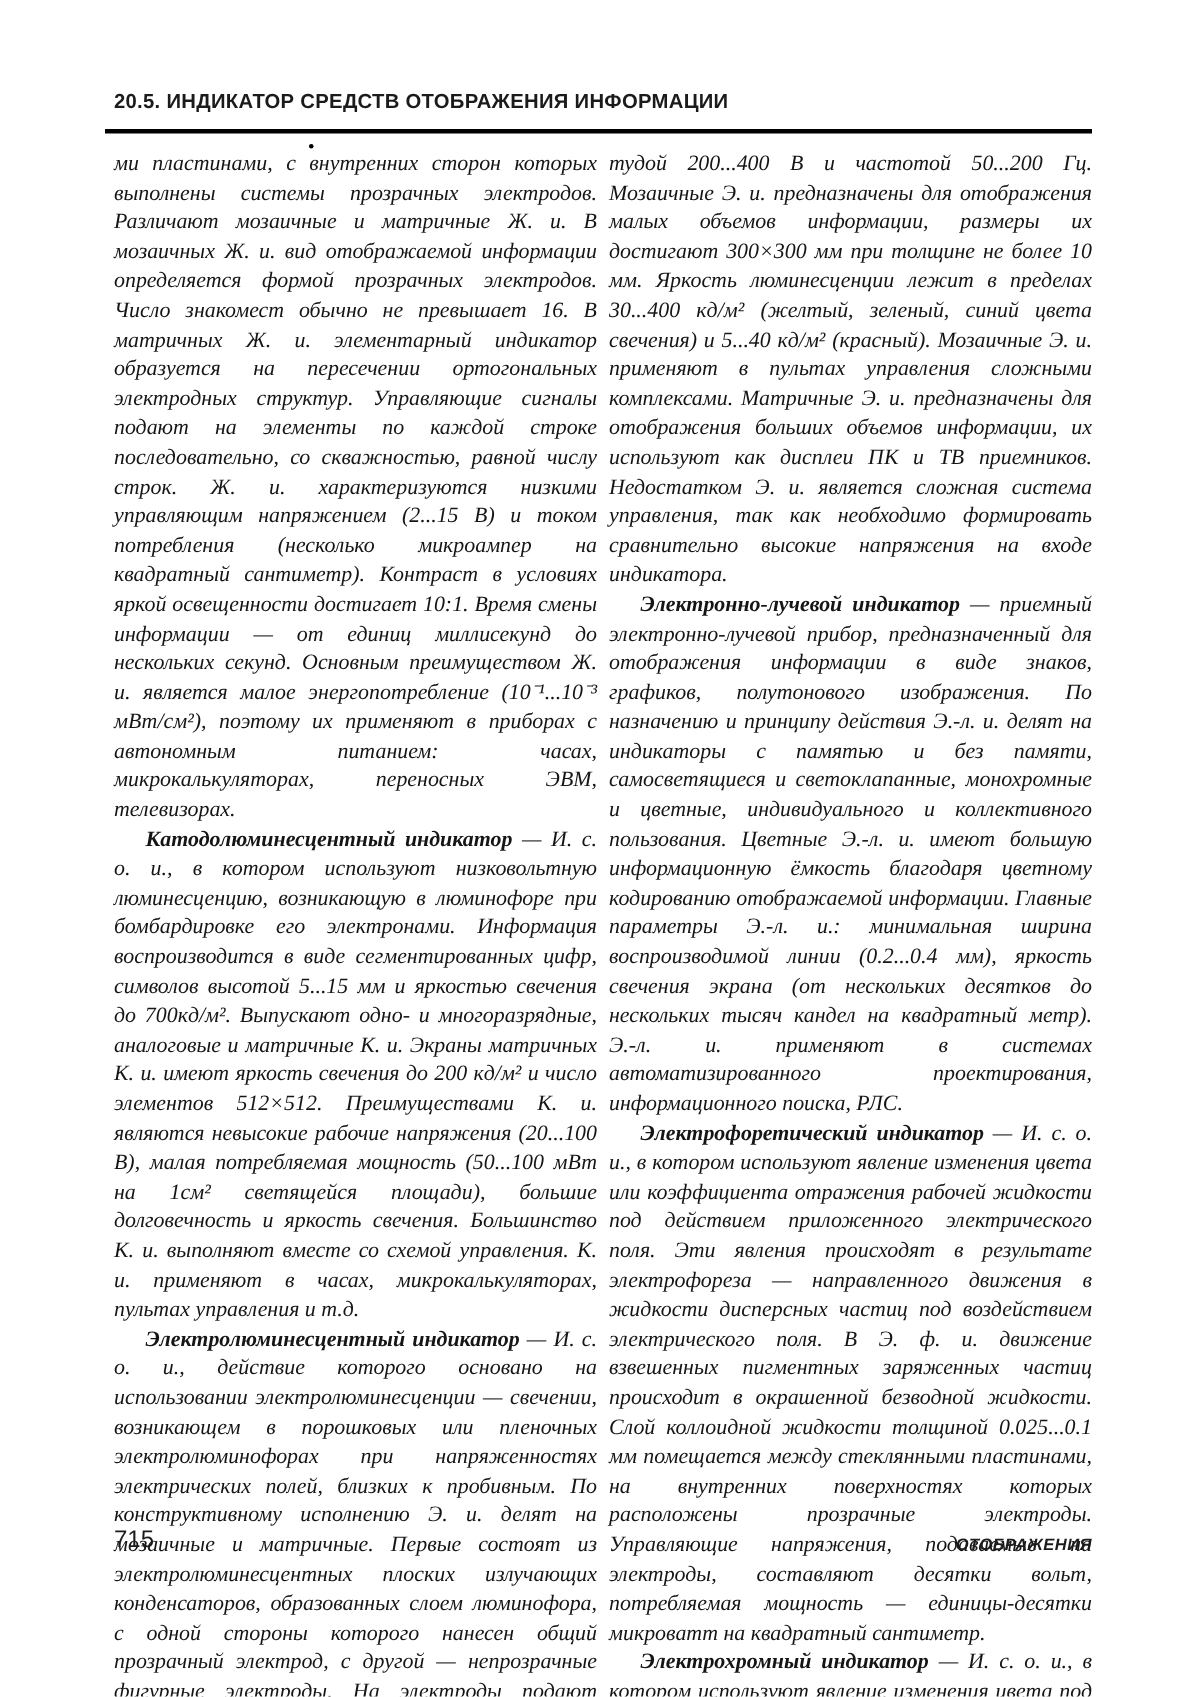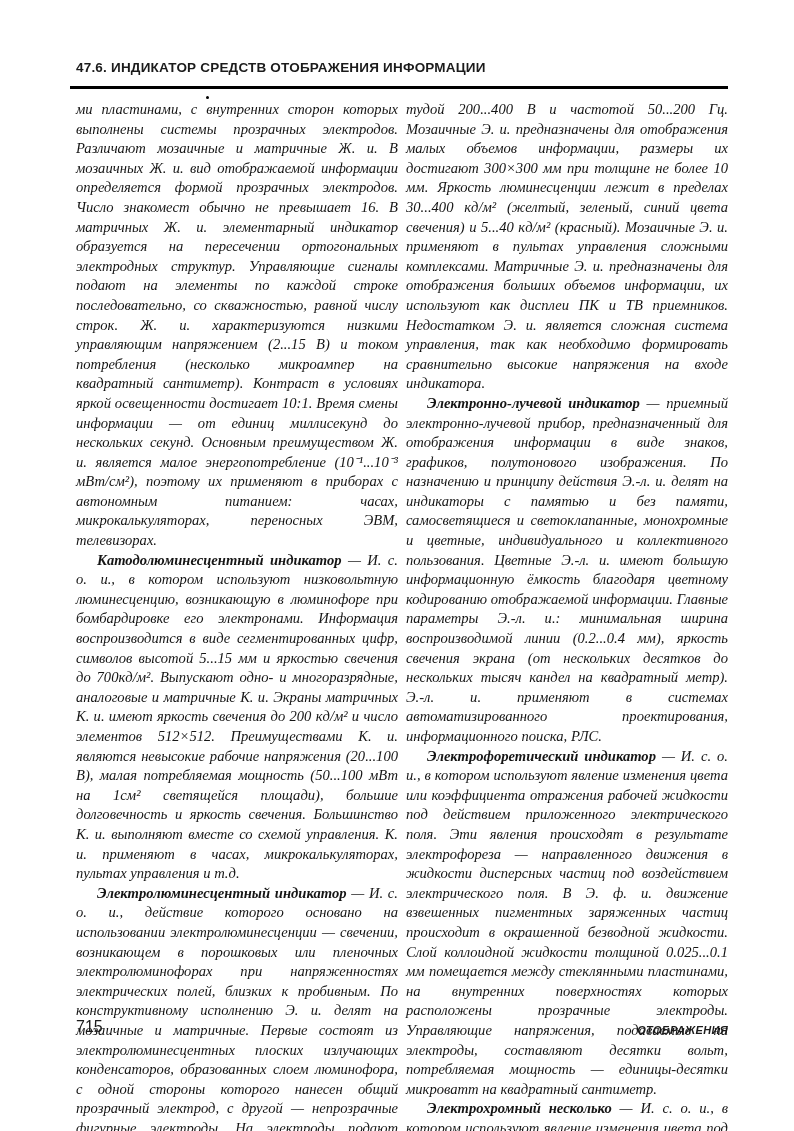--- a/index.html
+++ b/index.html
@@ -96,38 +96,38 @@
     font-weight: bold;
     letter-spacing: 0.3px;
     color: #1b1b1b;
   }
 </style>
 </head>
 <body>
 
 <div class="page">
 
-  <div class="header-title">47.6. ИНДИКАТОР СРЕДСТВ ОТОБРАЖЕНИЯ ИНФОРМАЦИИ</div>
+  <div class="header-title">20.5. ИНДИКАТОР СРЕДСТВ ОТОБРАЖЕНИЯ ИНФОРМАЦИИ</div>
   <div class="header-rule"></div>
 
   <div class="artifact-dot"></div>
 
   <div class="columns">
 
     <div class="col">
       <p><span>ми пластинами, с внутренних сторон которых выполнены системы прозрачных электродов. Различают мозаичные и матричные Ж. и. В мозаичных Ж. и. вид отображаемой информации определяется формой прозрачных электродов. Число знакомест обычно не превышает 16. В матричных Ж. и. элементарный индикатор образуется на пересечении ортогональных электродных структур. Управляющие сигналы подают на элементы по каждой строке последовательно, со скважностью, равной числу строк. Ж. и. характеризуются низкими управляющим напряжением (2...15 В) и током потребления (несколько микроампер на квадратный сантиметр). Контраст в условиях яркой освещенности достигает 10:1. Время смены информации — от единиц миллисекунд до нескольких секунд. Основным преимуществом Ж. и. является малое энергопотребление (10⁻¹...10⁻³ мВт/см²), поэтому их применяют в приборах с автономным питанием: часах, микрокалькуляторах, переносных ЭВМ, телевизорах.</span></p>
       <p class="indent"><b class="lead">Катодолюминесцентный индикатор</b><span> — И. с. о. и., в котором используют низковольтную люминесценцию, возникающую в люминофоре при бомбардировке его электронами. Информация воспроизводится в виде сегментированных цифр, символов высотой 5...15 мм и яркостью свечения до 700кд/м². Выпускают одно- и многоразрядные, аналоговые и матричные К. и. Экраны матричных К. и. имеют яркость свечения до 200 кд/м² и число элементов 512×512. Преимуществами К. и. являются невысокие рабочие напряжения (20...100 В), малая потребляемая мощность (50...100 мВт на 1см² светящейся площади), большие долговечность и яркость свечения. Большинство К. и. выполняют вместе со схемой управления. К. и. применяют в часах, микрокалькуляторах, пультах управления и т.д.</span></p>
       <p class="indent"><b class="lead">Электролюминесцентный индикатор</b><span> — И. с. о. и., действие которого основано на использовании электролюминесценции — свечении, возникающем в порошковых или пленочных электролюминофорах при напряженностях электрических полей, близких к пробивным. По конструктивному исполнению Э. и. делят на мозаичные и матричные. Первые состоят из электролюминесцентных плоских излучающих конденсаторов, образованных слоем люминофора, с одной стороны которого нанесен общий прозрачный электрод, с другой — непрозрачные фигурные электроды. На электроды подают переменное напряжение ампли-</span></p>
     </div>
 
     <div class="col">
       <p><span>тудой 200...400 В и частотой 50...200 Гц. Мозаичные Э. и. предназначены для отображения малых объемов информации, размеры их достигают 300×300 мм при толщине не более 10 мм. Яркость люминесценции лежит в пределах 30...400 кд/м² (желтый, зеленый, синий цвета свечения) и 5...40 кд/м² (красный). Мозаичные Э. и. применяют в пультах управления сложными комплексами. Матричные Э. и. предназначены для отображения больших объемов информации, их используют как дисплеи ПК и ТВ приемников. Недостатком Э. и. является сложная система управления, так как необходимо формировать сравнительно высокие напряжения на входе индикатора.</span></p>
       <p class="indent"><b class="lead">Электронно-лучевой индикатор</b><span> — приемный электронно-лучевой прибор, предназначенный для отображения информации в виде знаков, графиков, полутонового изображения. По назначению и принципу действия Э.-л. и. делят на индикаторы с памятью и без памяти, самосветящиеся и светоклапанные, монохромные и цветные, индивидуального и коллективного пользования. Цветные Э.-л. и. имеют большую информационную ёмкость благодаря цветному кодированию отображаемой информации. Главные параметры Э.-л. и.: минимальная ширина воспроизводимой линии (0.2...0.4 мм), яркость свечения экрана (от нескольких десятков до нескольких тысяч кандел на квадратный метр). Э.-л. и. применяют в системах автоматизированного проектирования, информационного поиска, РЛС.</span></p>
       <p class="indent"><b class="lead">Электрофоретический индикатор</b><span> — И. с. о. и., в котором используют явление изменения цвета или коэффициента отражения рабочей жидкости под действием приложенного электрического поля. Эти явления происходят в результате электрофореза — направленного движения в жидкости дисперсных частиц под воздействием электрического поля. В Э. ф. и. движение взвешенных пигментных заряженных частиц происходит в окрашенной безводной жидкости. Слой коллоидной жидкости толщиной 0.025...0.1 мм помещается между стеклянными пластинами, на внутренних поверхностях которых расположены прозрачные электроды. Управляющие напряжения, подаваемые на электроды, составляют десятки вольт, потребляемая мощность — единицы-десятки микроватт на квадратный сантиметр.</span></p>
-      <p class="indent"><b class="lead">Электрохромный несколько</b><span> — И. с. о. и., в котором используют явление изменения цвета под действием приложенного электрическо-</span></p>
+      <p class="indent"><b class="lead">Электрохромный индикатор</b><span> — И. с. о. и., в котором используют явление изменения цвета под действием приложенного электрическо-</span></p>
     </div>
 
   </div>
 
   <div class="page-num">715</div>
   <div class="journal">ОТОБРАЖЕНИЯ</div>
 
 </div>
 
 </body></html>

